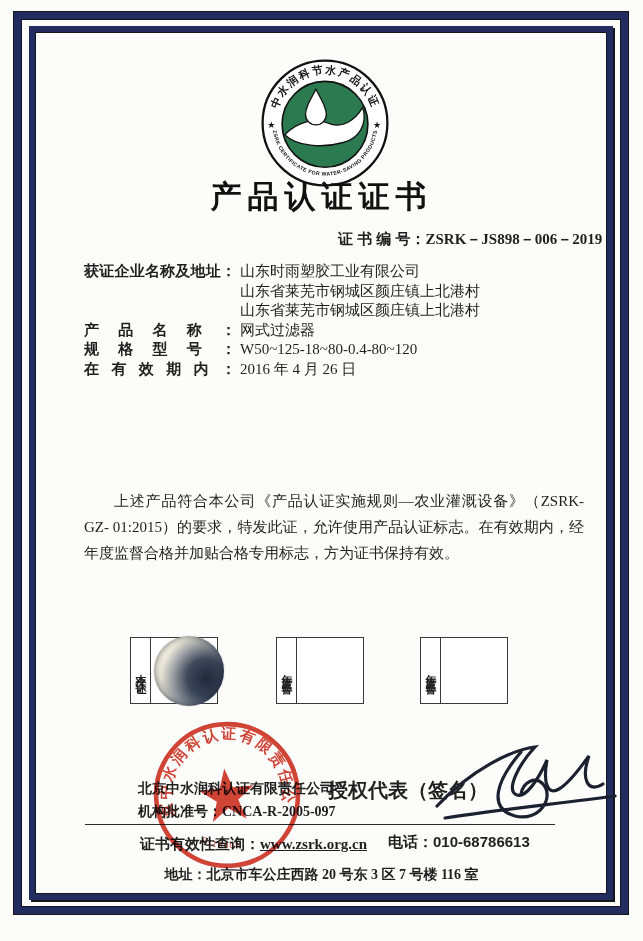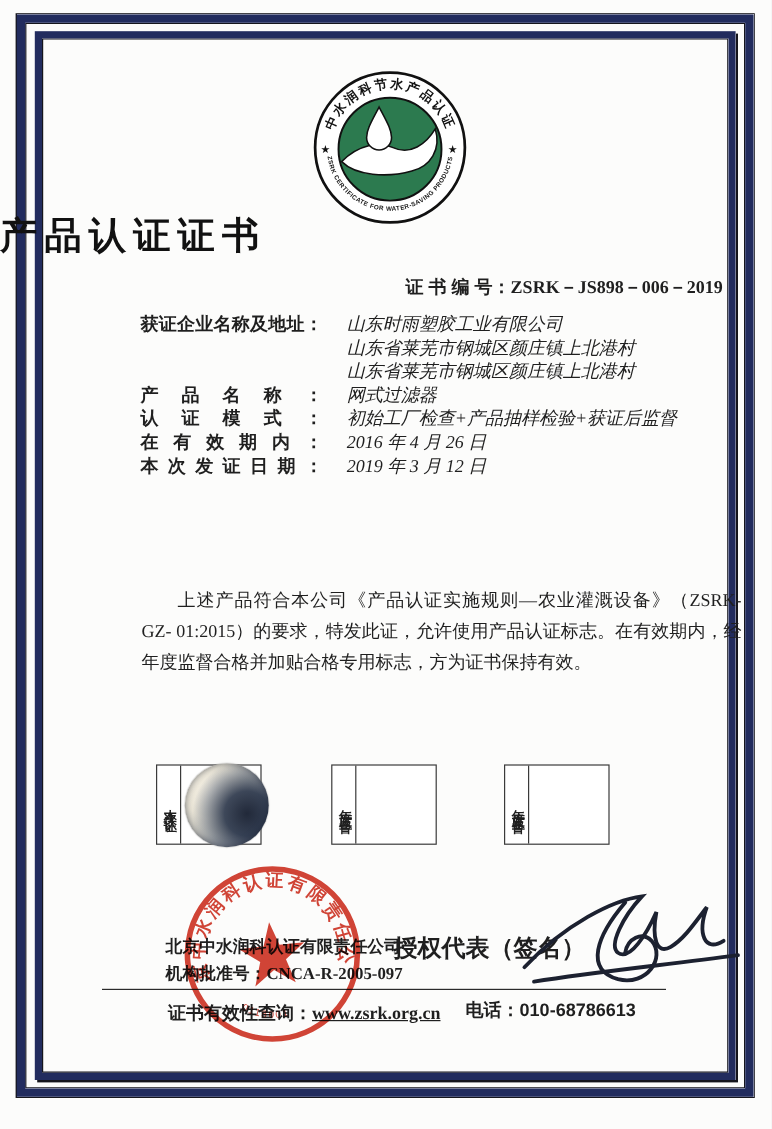--- a/index.html
+++ b/index.html
@@ -9,34 +9,34 @@
   
   .frame-outer { position:absolute; left:14px; top:12px; right:15px; bottom:27px;
     border:7px solid #222c5e; box-shadow:0 0 0 1px #15151c, inset 0 0 0 1px #15151c; }
   .frame-inner { position:absolute; left:29px; top:26px; right:30px; bottom:41px;
     border:6px solid #222c5e; box-shadow:2px 2px 0 0 #15151c, inset 0 0 0 1px #15151c; }
 
   .abs { position:absolute; }
 
   .logo { left:260px; top:58px; width:130px; height:130px; }
 
-  .title { left:0; right:0; top:176px; text-align:left; font-size:31px; font-weight:bold;
+  .title { left:0; right:0; top:176px; text-align:center; font-size:31px; font-weight:bold;
     letter-spacing:6px; color:#111; }
 
   .certno { left:338px; top:230px; font-size:15px; font-weight:bold; white-space:nowrap; }
   .certno .num { font-family:"Liberation Serif", serif; font-weight:bold;margin-top:32px; }
 
   .fields { left:84px; top:261px; width:500px; font-size:15px; }
   .frow { height:19.6px; line-height:19.6px; white-space:nowrap; }
   .flabel { display:inline-block; width:152px; text-align:justify; text-align-last:justify;
-    font-weight:bold; vertical-align:top;margin-left:33px; }
-  .fval { font-family:"Liberation Serif", serif; margin-left:20px;font-style:italic; }
+    font-weight:bold; vertical-align:top; }
+  .fval { font-family:"Liberation Serif", serif; margin-left:4px; }
 
   .statement { left:84px; top:488px; width:500px; font-size:15px; line-height:26px;
-    text-indent:2em; text-align:justify; font-family:"Liberation Serif", serif;margin-left:34px; }
+    text-indent:2em; text-align:justify; font-family:"Liberation Serif", serif; }
 
   .stamp-box { top:637px; width:88px; height:67px; border:1.5px solid #3a3a3a; background:#fff; display:flex; }
   .stamp-box .vlabel { width:20px; border-right:1.5px solid #3a3a3a; display:flex; align-items:center; justify-content:center;
     writing-mode:vertical-rl; text-orientation:upright; font-size:11px; letter-spacing:3px; font-weight:bold; }
   .box1 { left:130px; } .box2 { left:276px; } .box3 { left:420px; }
 
   .sticker { left:154px; top:636px; width:70px; height:70px; border-radius:50%;
     background:
       radial-gradient(circle at 74% 60%, rgba(24,32,50,0.95) 0%, rgba(38,50,72,0.88) 28%, rgba(80,92,112,0.45) 52%, rgba(0,0,0,0) 68%),
       radial-gradient(circle at 32% 34%, #f6f1e5 0%, #e9e4d6 34%, #cbcac2 54%, #8f95a0 76%, #4a5466 100%);
@@ -93,23 +93,22 @@
 
   <div class="abs certno">
     <span>证 书 编 号：</span><span class="num">ZSRK－JS898－006－2019</span>
   </div>
 
   <div class="abs fields">
     <div class="frow"><span class="flabel">获证企业名称及地址：</span><span class="fval">山东时雨塑胶工业有限公司</span></div>
     <div class="frow"><span class="flabel"></span><span class="fval">山东省莱芜市钢城区颜庄镇上北港村</span></div>
     <div class="frow"><span class="flabel"></span><span class="fval">山东省莱芜市钢城区颜庄镇上北港村</span></div>
     <div class="frow"><span class="flabel">产品名称：</span><span class="fval">网式过滤器</span></div>
-    <div class="frow"><span class="flabel">认证模式：</span><span class="fval">初始工厂检查+产品抽样检验+获证后监督</span></div>
+    <div class="frow"><span class="flabel">规格型号：</span><span class="fval">W50~125-18~80-0.4-80~120</span></div>
     <div class="frow"><span class="flabel">在有效期内：</span><span class="fval">2016 年 4 月 26 日</span></div>
-    <div class="frow"><span class="flabel">本次发证日期：</span><span class="fval">2019 年 3 月 12 日</span></div>
   </div>
 
   <p class="abs statement">上述产品符合本公司《产品认证实施规则—农业灌溉设备》（ZSRK-GZ- 01:2015）的要求，特发此证，允许使用产品认证标志。在有效期内，经年度监督合格并加贴合格专用标志，方为证书保持有效。</p>
 
   <div class="abs stamp-box box1">
     <div class="vlabel">本次认证</div>
   </div>
   <div class="abs stamp-box box2">
     <div class="vlabel">年度监督</div>
   </div>
@@ -134,20 +133,23 @@
   </svg>
 
   <div class="abs rule"></div>
 
   <div class="abs query">
     <span>证书有效性查询：</span><span class="site">www.zsrk.org.cn</span>
   </div>
   <div class="abs phone">
     <span>电话：</span><span class="num">010-68786613</span>
   </div>
+  <div class="abs address">
+    <span>地址：</span><span class="num">北京市车公庄西路 20 号东 3 区 7 号楼 116 室</span>
+  </div>
 
   <svg class="abs seal" viewBox="0 0 150 150">
     <circle cx="75" cy="75" r="69" fill="none" stroke="#cf3526" stroke-width="4.5"></circle>
     <polygon points="75,49 81.5,68.1 101.6,68.3 85.5,80.4 91.5,99.7 75,88 58.5,99.7 64.5,80.4 48.4,68.3 68.5,68.1" fill="#cf3526"></polygon>
     <defs>
       <path id="sealArc" d="M 23.3 93.8 A 55 55 0 1 1 126.7 93.8"></path>
       <path id="sealDigitsArc" d="M 33 104 A 50 50 0 0 0 117 104"></path>
     </defs>
     <text font-size="14.5" font-weight="bold" fill="#cf3526" letter-spacing="2.5">
       <textPath href="#sealArc" startOffset="50%" text-anchor="middle">北京中水润科认证有限责任公司</textPath>

